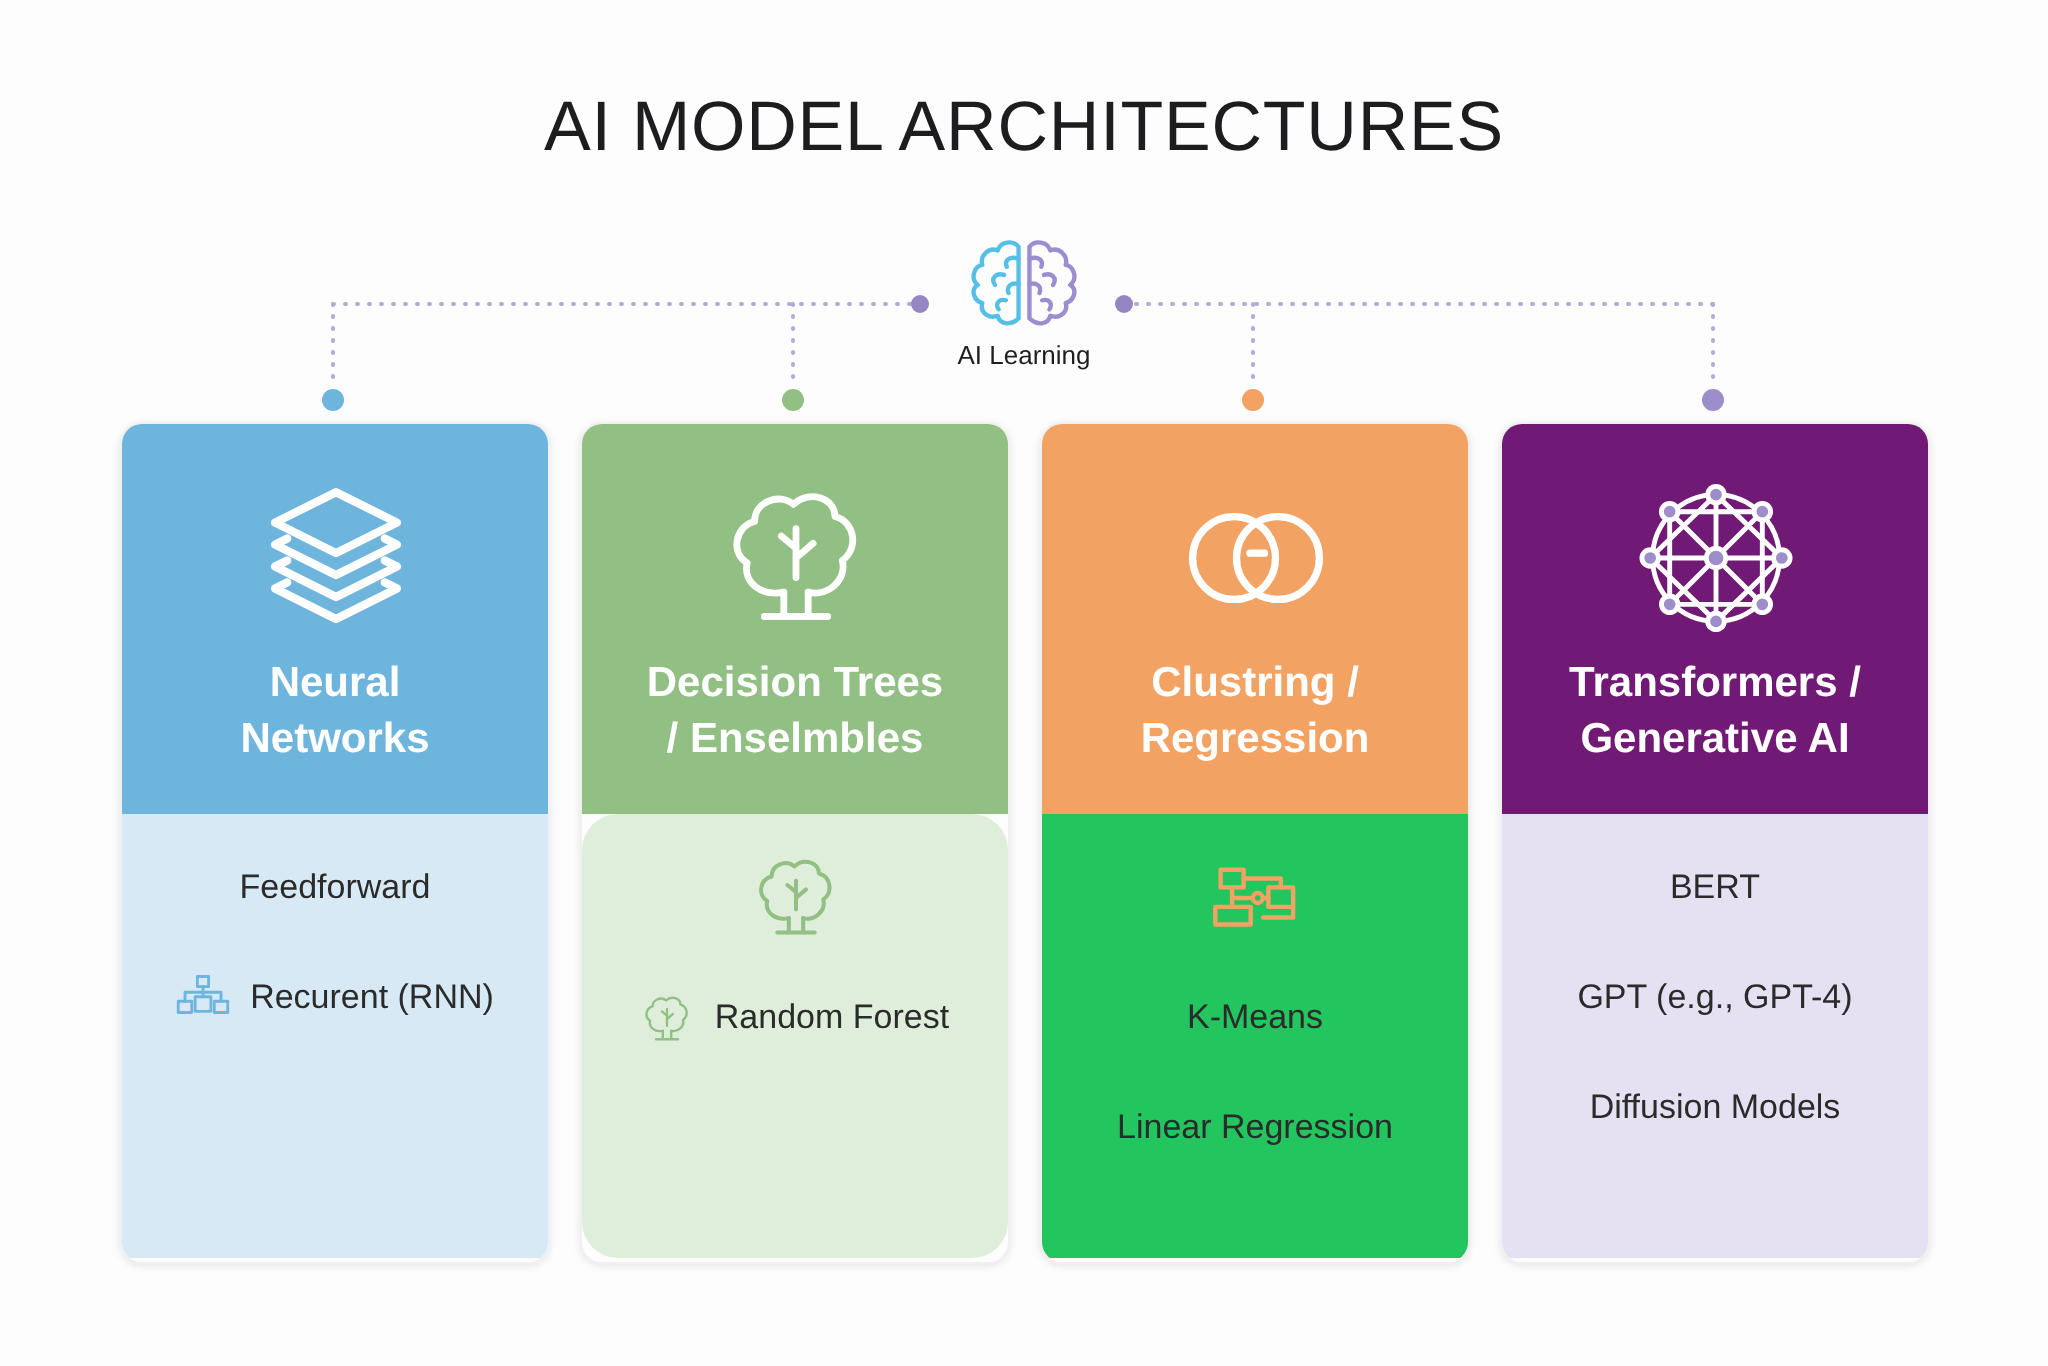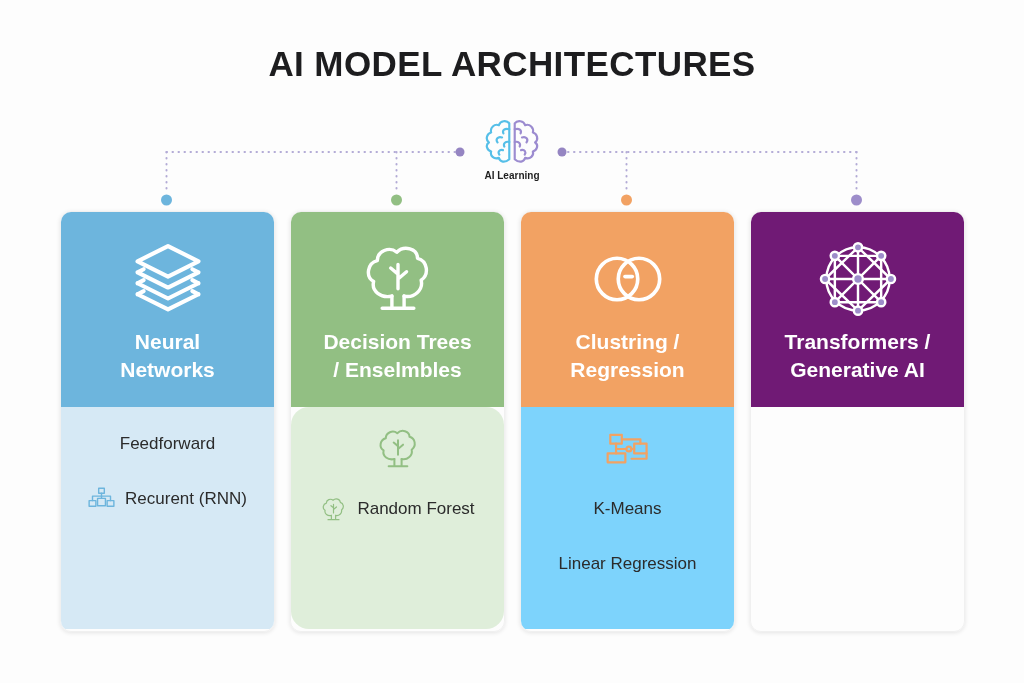--- a/index.html
+++ b/index.html
@@ -1,22 +1,22 @@
 <!DOCTYPE html>
 <html><head>
 <meta charset="utf-8">
 <style>
   html,body{margin:0;padding:0;background:#fdfdfd;}
   .canvas{position:relative;width:1024px;height:683px;background:#fdfdfd;overflow:hidden;
           font-family:"Liberation Sans", sans-serif;}
   .page-title{position:absolute;top:44px;left:0;width:1024px;text-align:center;margin:0;
-          font-size:35px;font-weight:700;letter-spacing:.4px;color:#1d1d1f;}
+          font-size:35px;font-weight:400;letter-spacing:.4px;color:#1d1d1f;}
   .hub{position:absolute;left:462px;top:118px;width:100px;text-align:center;}
   .hub svg{display:block;margin:0 auto;width:58px;height:48px;}
-  .hub-label{margin-top:4px;font-size:10px;font-weight:700;color:#1f1f1f;}
+  .hub-label{margin-top:4px;font-size:13px;font-weight:400;color:#1f1f1f;}
   .connector-svg{position:absolute;left:0;top:0;width:1024px;height:683px;pointer-events:none;}
   .card{position:absolute;top:211px;width:213px;height:419px;border-radius:11px;overflow:hidden;
         box-shadow:0 1px 4px rgba(0,0,0,.10);border:1px solid rgba(0,0,0,.05);}
   .card-header{height:195px;display:flex;flex-direction:column;align-items:center;}
   .hdr-icon{margin-top:26px;height:82px;display:flex;align-items:center;justify-content:center;color:#fff;}
   .hdr-icon svg{width:78px;height:78px;}
   .card-title{margin-top:8px;text-align:center;color:#fff;font-size:21px;font-weight:700;line-height:1.33;}
   .card-body{height:222px;display:flex;flex-direction:column;align-items:center;padding-top:20px;
              box-sizing:border-box;gap:21px;}
   .row{height:34px;display:flex;align-items:center;justify-content:center;gap:10px;
@@ -138,21 +138,21 @@
     <circle cx="23" cy="24" r="17"></circle>
               <circle cx="41" cy="24" r="17"></circle>
     <path d="M29.5 22 L35.5 22"></path>
             </svg>
           </span>
           <div class="card-title">
             <div>Clustring /</div>
             <div>Regression</div>
           </div>
         </div>
-        <div class="card-body" style="background: #7dd3fc;">
+        <div class="card-body" style="background: #22c55e;">
           <div class="row icon-only">
             <span class="icon-sm" style="color: rgb(242, 162, 99);">
               <svg viewBox="0 0 52 38" fill="none" stroke="currentColor" stroke-linecap="round" stroke-linejoin="round" stroke-width="2.5">
     <rect x="6" y="3" width="13" height="10"></rect>
     <path d="M12.5 13 L12.5 24"></path>
     <rect x="3" y="24" width="20" height="10"></rect>
     <path d="M19 8 L40 8 L40 13"></path>
     <rect x="33" y="13" width="14" height="11"></rect>
     <path d="M12.5 19 L24 19"></path>
                 <circle cx="27" cy="19" r="2.8"></circle>
@@ -186,15 +186,26 @@
     <circle cx="5" cy="32" r="3.4" fill="#9d8dca"></circle>
               <circle cx="13" cy="13" r="3.4" fill="#9d8dca"></circle>
     <circle cx="32" cy="32" r="4" fill="#9d8dca"></circle>
             </svg>
           </span>
           <div class="card-title">
             <div>Transformers /</div>
             <div>Generative AI</div>
           </div>
         </div>
+        <div class="card-body" style="background: rgb(229, 225, 242);">
+          <div class="row">
+            <span>BERT</span>
+          </div>
+          <div class="row">
+            <span>GPT (e.g., GPT-4)</span>
+          </div>
+          <div class="row">
+            <span>Diffusion Models</span>
+          </div>
+        </div>
       </div>
     </div>
 </div>
 
 </body></html>

